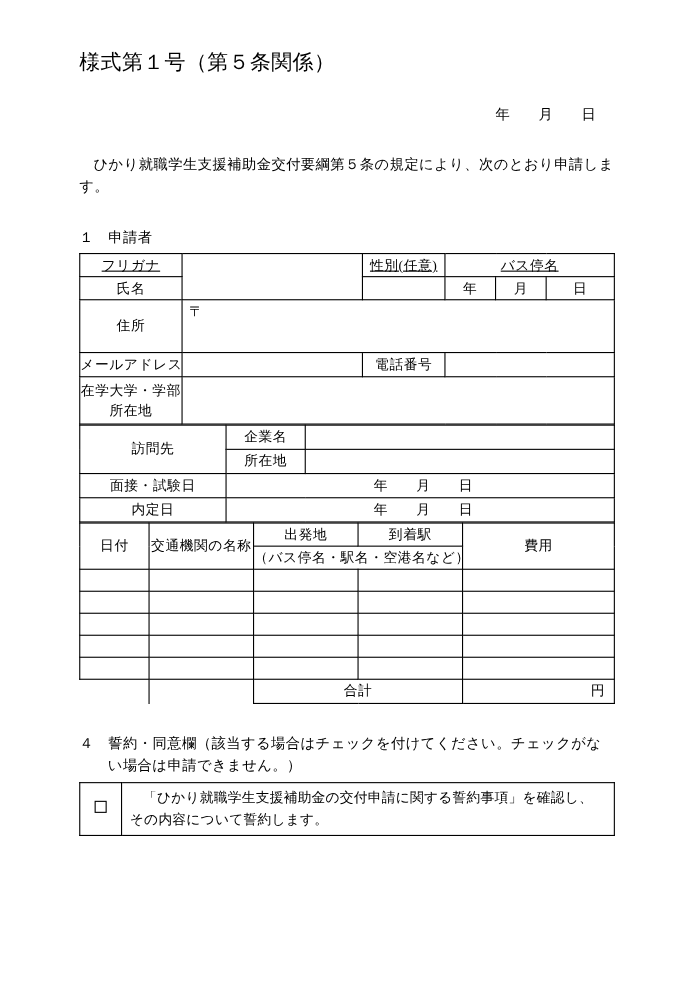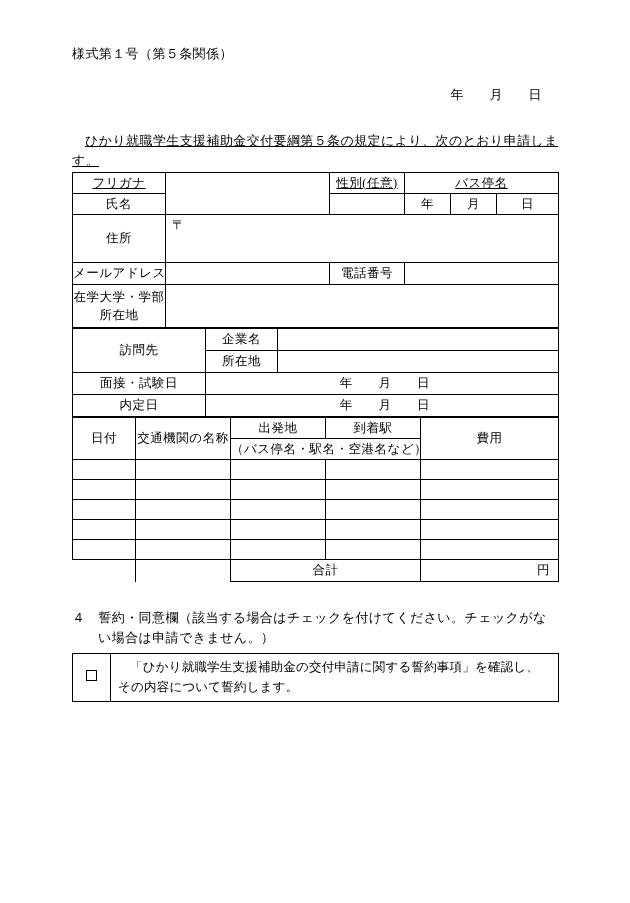--- a/index.html
+++ b/index.html
@@ -21,21 +21,21 @@
   }
   .sheet {
     position: absolute;
     left: 72px;
     top: 44px;
     width: 486px;
   }
 
   
   .form-no {
-    font-size: 13px;
+    font-size: 19px;
     line-height: 1.5;
     letter-spacing: 0.4px;
   }
   .date-line {
     margin-top: 22px;
     text-align: right;
     font-size: 13px;
     letter-spacing: 0.4px;
     padding-right: 16px;
   }
@@ -55,21 +55,20 @@
     font-size: 13.5px;
     letter-spacing: 0.8px;
   }
 
   .intro {
     margin-top: 27px;
     font-size: 13px;
     line-height: 1.6;
     text-indent: 13px;
     letter-spacing: 0.4px;
-    text-decoration: underline;
   }
 
   .section-head {
     font-size: 13px;
     letter-spacing: 0.4px;
     margin-top: 26px;
     margin-bottom: 5px;
   }
   .section-head .num { margin-right: 13px; }
   .section-head.wrap {
@@ -172,20 +171,23 @@
     <div class="date-line">
       <span>年</span>
       <span>月</span>
       <span>日</span>
     </div>
 
 
 
     <div class="intro">ひかり就職学生支援補助金交付要綱第５条の規定により、次のとおり申請します。</div>
 
+    <div class="section-head">
+      <span class="num">１</span><span>申請者</span>
+    </div>
 
     <table class="form t1">
       <colgroup>
         <col style="width:93px">
         <col style="width:164px">
         <col style="width:75px">
         <col style="width:46px">
         <col style="width:46px">
         <col style="width:62px">
       </colgroup>

